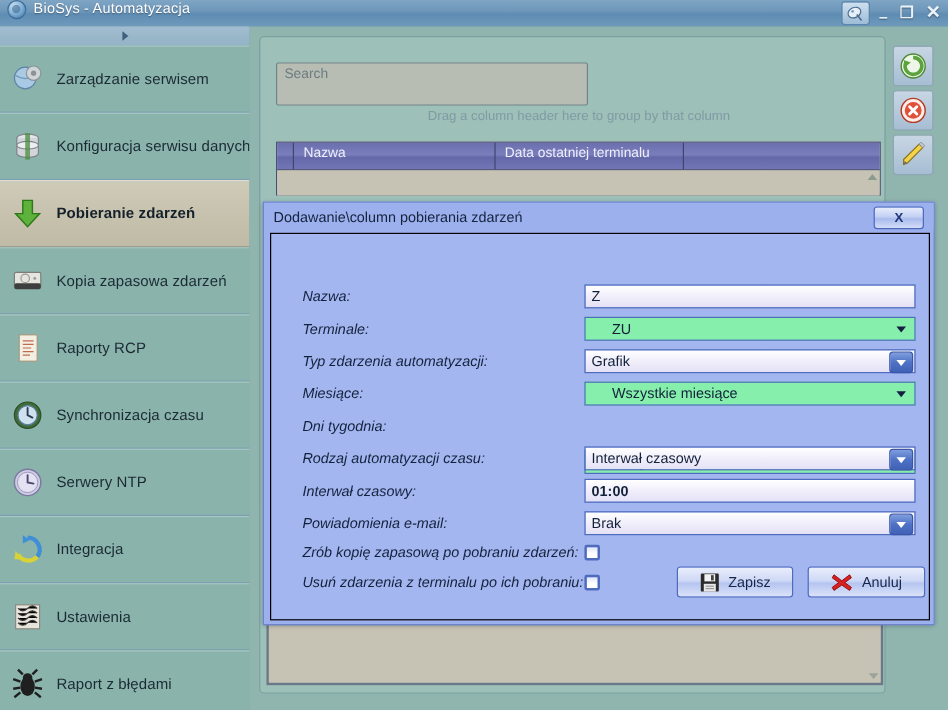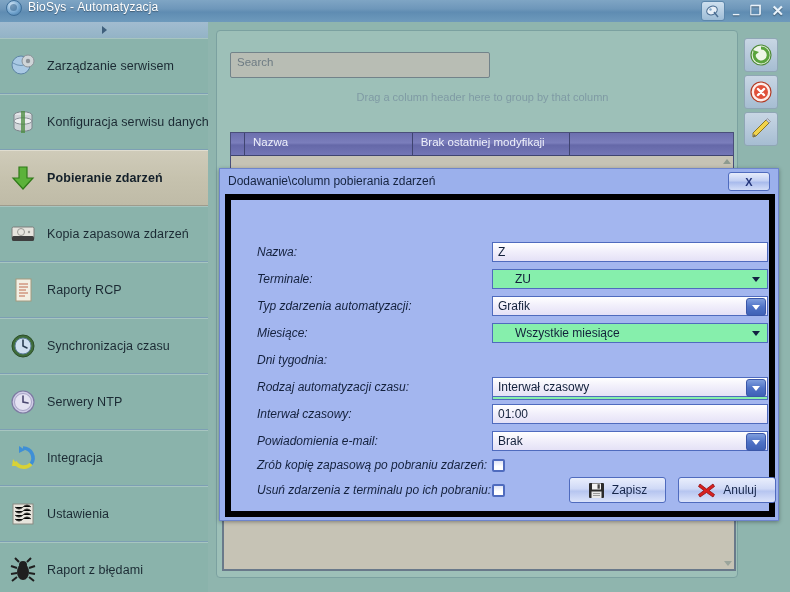--- a/index.html
+++ b/index.html
@@ -86,31 +86,31 @@
   .main{
     position:absolute;left:208px;top:22px;width:582px;height:570px;
     background:#8fb5ae;box-sizing:border-box;padding:6px 6px 8px 8px;
   }
   .panel{
     position:absolute;left:216px;top:30px;width:522px;height:548px;
     border:1px solid #7ba1a0;border-radius:4px;
     background:#9dc0b8;box-sizing:border-box;
   }
   .searchbox{
-    position:absolute;left:230px;top:52px;width:260px;height:26px;
+    position:absolute;left:230px;top:52px;width:260px;height:36px;
     background:#b8bdb4;border:1px solid #72838a;border-radius:2px;
     box-sizing:border-box;font-size:11.5px;color:#6d7b83;
     padding:3px 6px;
   }
   .grouphint{
     position:absolute;left:230px;top:91px;width:505px;
     text-align:center;font-size:11px;color:#7f9aa4;
   }
   .grid{
-    position:absolute;left:230px;top:132px;width:504px;height:45px;
+    position:absolute;left:230px;top:118px;width:504px;height:45px;
     border:1px solid #4a4f7a;box-sizing:border-box;background:#c6c3b5;
   }
   .grid-head{
     display:flex;height:22px;
     background:linear-gradient(to bottom,#6c6fae 0%,#7b7ebc 45%,#6568a8 55%,#7376b6 100%);
     border-bottom:1px solid #3f4470;
   }
   .gh-cell{
     font-size:11.5px;color:#eef0fb;padding:3px 0 0 8px;box-sizing:border-box;
     border-right:1px solid #3f4470;height:22px;
@@ -166,21 +166,21 @@
   .dlg-x{
     position:absolute;right:8px;top:3px;width:40px;height:17px;
     border:1px solid #4f6bbe;border-radius:3px;
     background:linear-gradient(to bottom,#e6ecfb 0%,#c3d0f3 45%,#a9bbec 55%,#d3ddf8 100%);
     display:flex;align-items:center;justify-content:center;
     font-size:11px;font-weight:bold;color:#22347a;
   }
   .dlg-body{
     position:absolute;left:5px;top:25px;width:550px;height:323px;
     background:#a3b6ef;
-    border:6px solid #000000;
+    border:1px solid #000000;
     box-sizing:border-box;
   }
   .flabel{
     position:absolute;font-style:italic;font-size:12px;color:#14213d;white-space:nowrap;
   }
   .ctl{
     position:absolute;left:261px;width:276px;height:20px;box-sizing:border-box;
     font-size:12px;color:#12203a;
   }
   
@@ -386,21 +386,21 @@
   <div class="panel"></div>
 
   <div class="searchbox" title="Search">Search</div>
 
   <div class="grouphint">Drag a column header here to group by that column</div>
 
   <div class="grid">
     <div class="grid-head">
       <div class="gh-cell gh-ind"></div>
       <div class="gh-cell" style="width:168px">Nazwa</div>
-      <div class="gh-cell" style="width:158px">Brak ostatniej modyfikaji</div>
+      <div class="gh-cell" style="width:158px">Data ostatniej terminalu</div>
       <div class="gh-cell" style="width:163px;border-right:none"></div>
     </div>
     <div class="grid-body">
       <div class="grid-scroll-up">
           <span class="tri"></span>
         </div>
     </div>
   </div>
 
   <div class="botpane">
@@ -468,21 +468,21 @@
             <span class="chev"></span>
           </div>
           <div class="flabel" style="left: 26px; top: 180px;">Rodzaj automatyzacji czasu:</div>
           <div class="ctl lookup" style="top: 177px;">
             <span>Interwał czasowy</span>
             <span class="btn">
               <span class="tri"></span>
             </span>
           </div>
           <div class="flabel" style="left: 26px; top: 207px;">Interwał czasowy:</div>
-          <div class="ctl edit" style="top: 204px;">
+          <div class="ctl edit" style="top: 204px; font-weight: bold;">
             <span>01:00</span>
           </div>
           <div class="flabel" style="left: 26px; top: 234px;">Powiadomienia e-mail:</div>
           <div class="ctl lookup" style="top: 231px;">
             <span>Brak</span>
             <span class="btn">
               <span class="tri"></span>
             </span>
           </div>
         </div>

